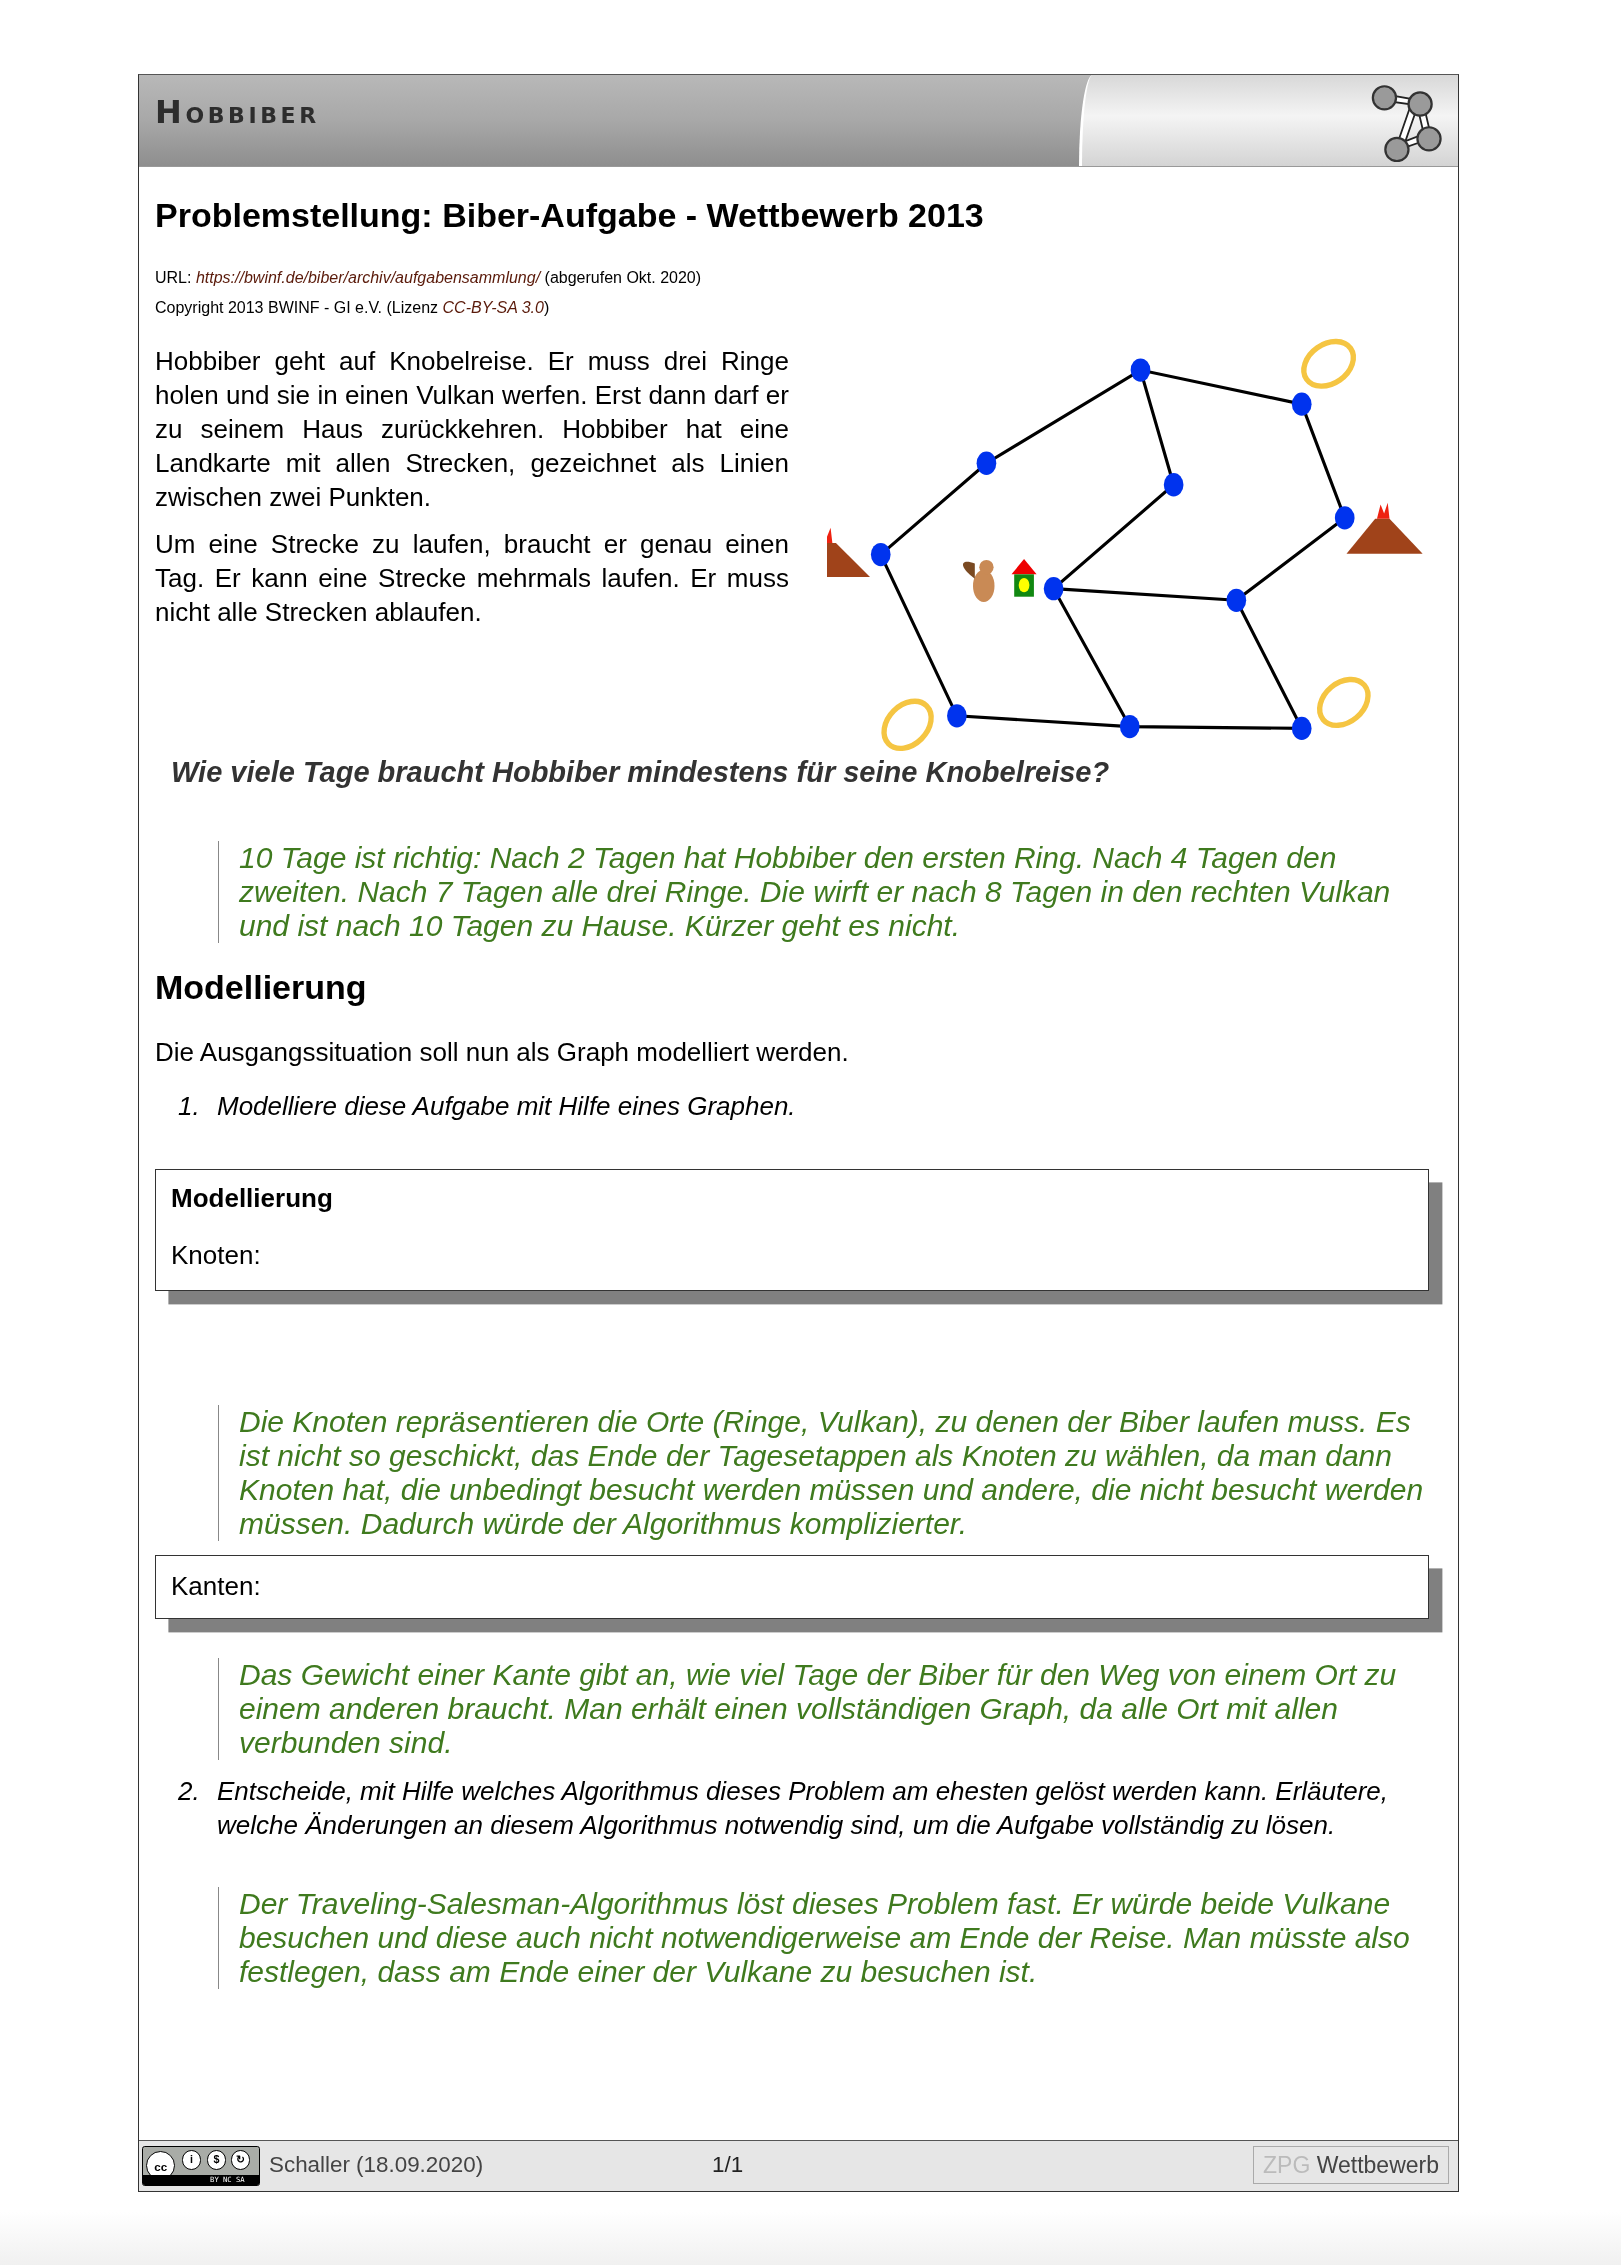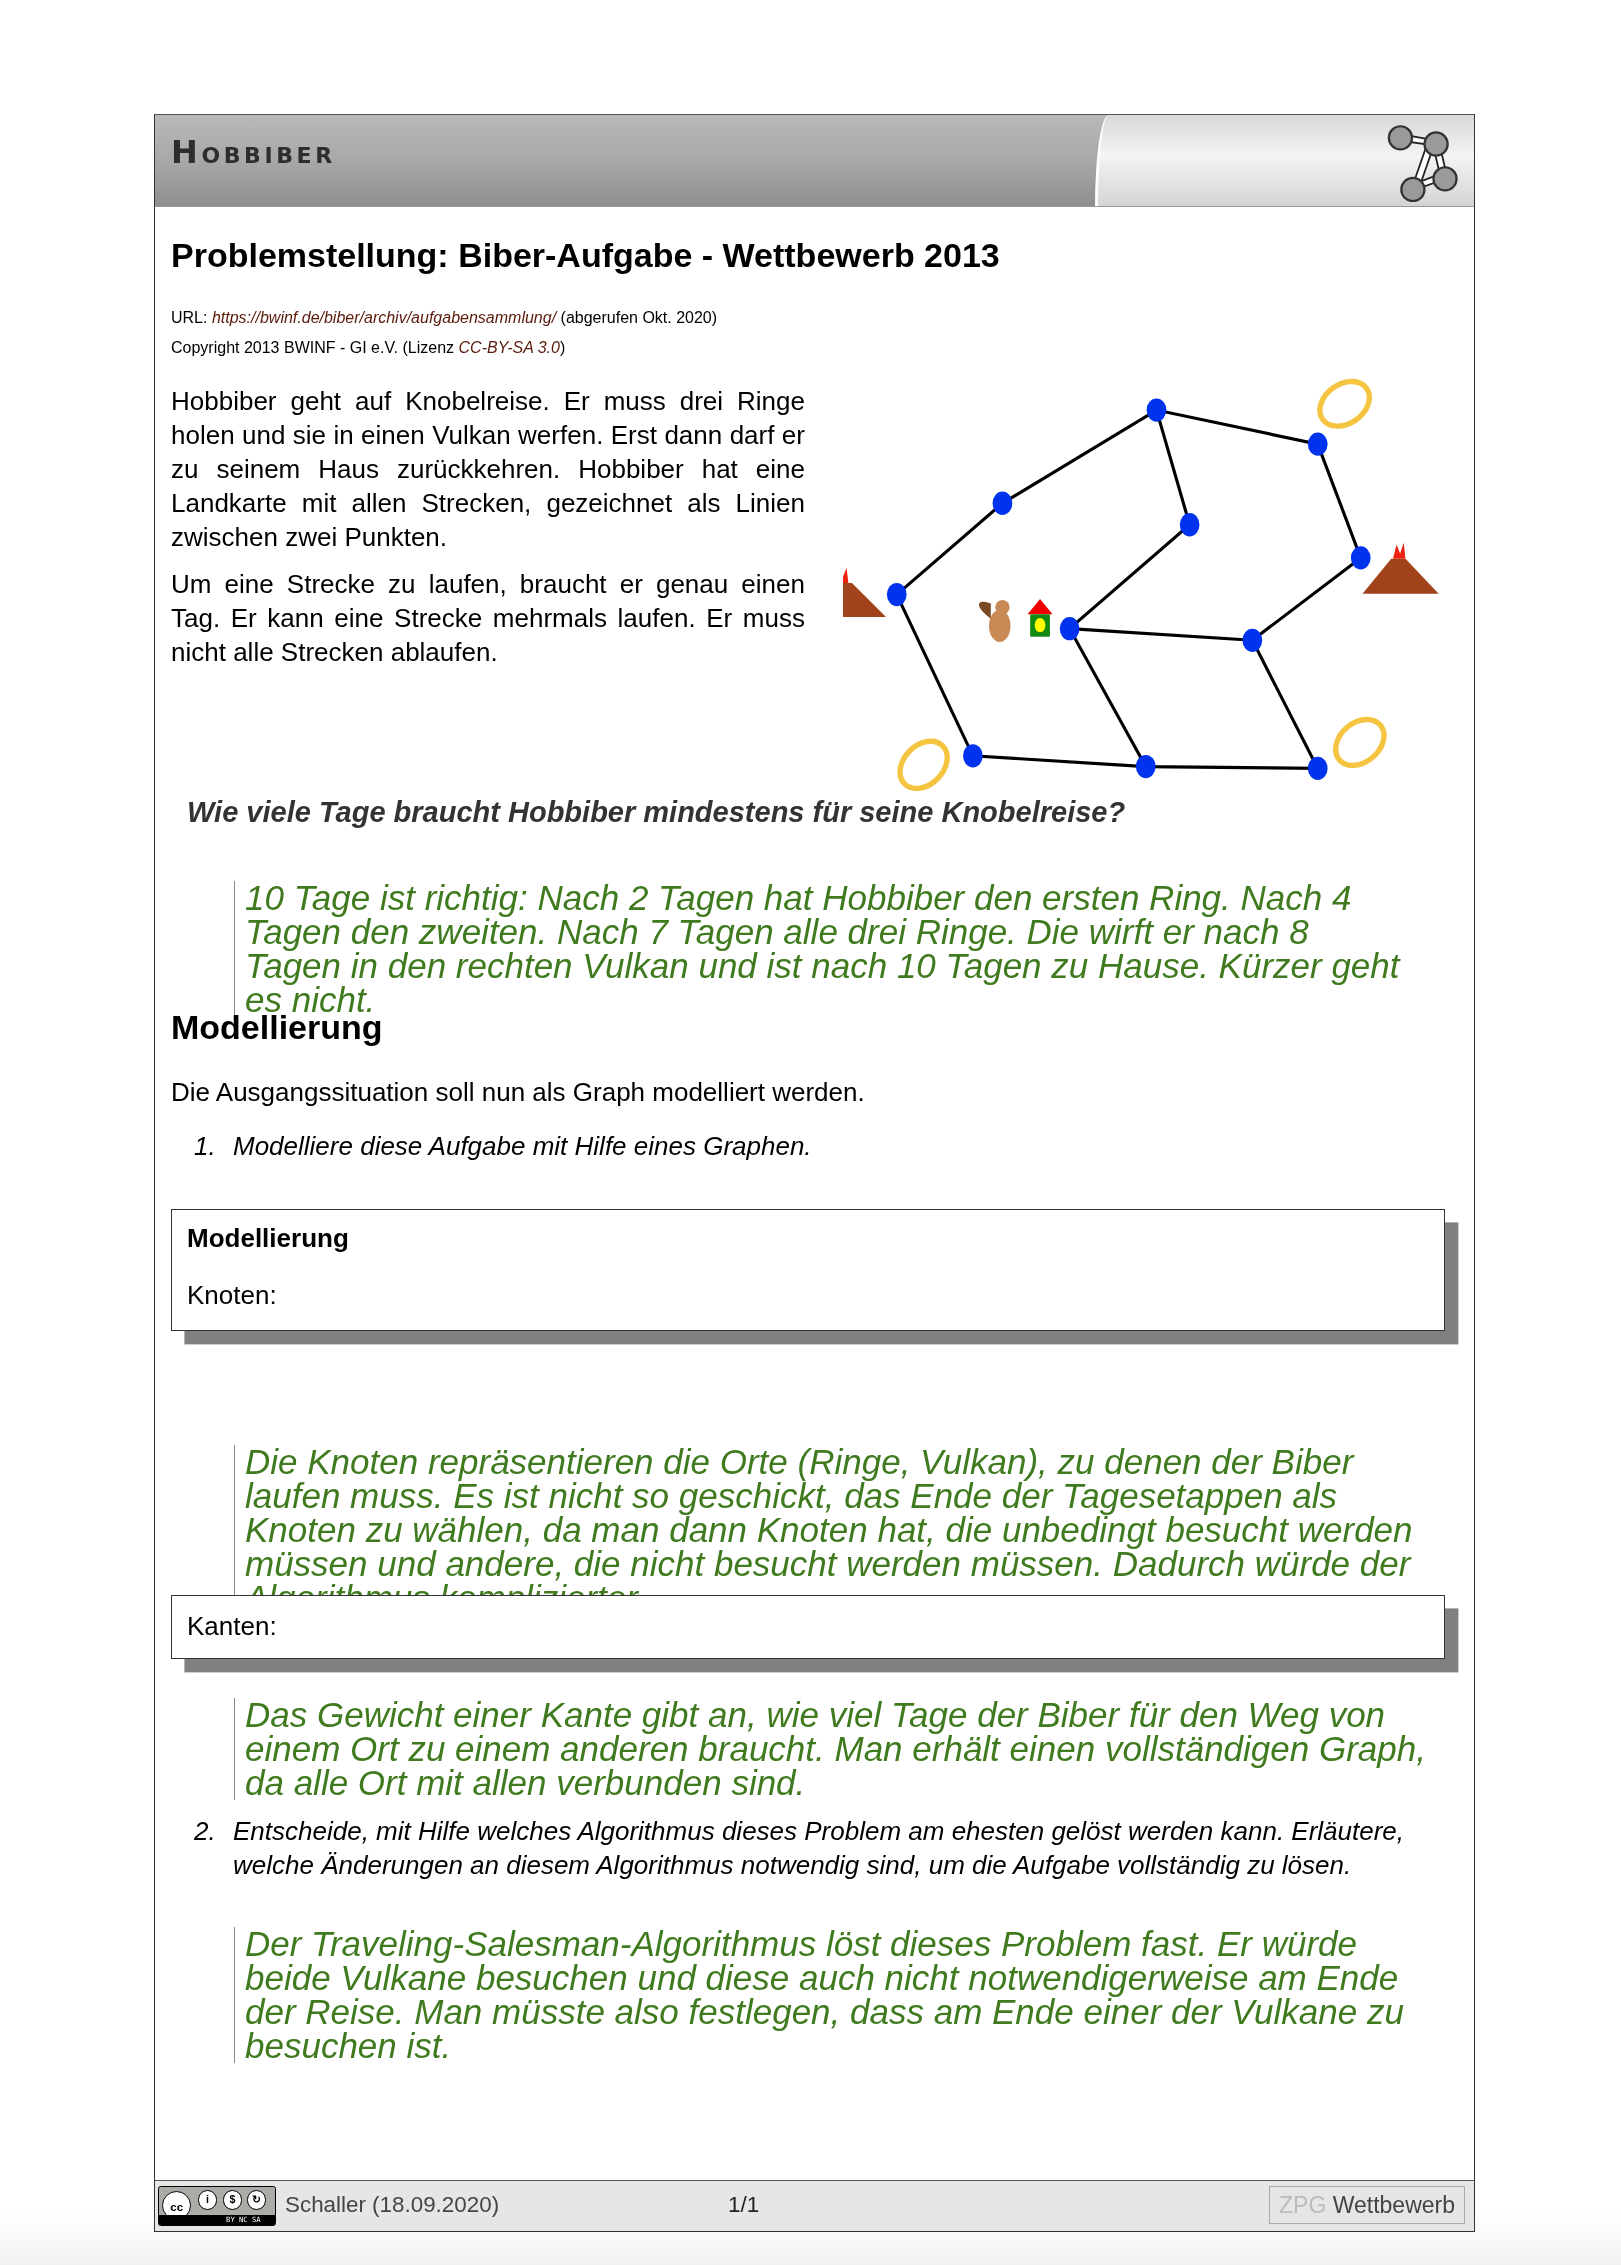--- a/index.html
+++ b/index.html
@@ -1,31 +1,31 @@
 <!DOCTYPE html>
 <html style="font-size:14.3px"><head>
 <meta charset="utf-8">
 <style>
   html, body { margin:0; padding:0; }
   body { width:1621px; height:2266px; background:#ffffff; position:relative; font-family:"Liberation Sans", sans-serif; color:#000; overflow:hidden; }
   .bottom-fade { position:absolute; left:0; right:0; top:2212px; height:54px; background:linear-gradient(#ffffff,#f0f0f0); }
-  .page { position:absolute; left:154px; top:74px; width:1321px; height:2118px; border:1.8px solid #333; border-top:0.9px solid #555; background:#fff; box-sizing:border-box;margin-top:40px; }
+  .page { position:absolute; left:138px; top:74px; width:1321px; height:2118px; border:1.8px solid #333; border-top:0.9px solid #555; background:#fff; box-sizing:border-box; }
   .header { position:absolute; left:0; top:0; width:100%; height:91px; background:linear-gradient(#b8b8b8 0%, #a8a8a8 50%, #8e8e8e 100%); border-bottom:0.9px solid #999; overflow:hidden; }
   .header-right { position:absolute; right:0; top:0; width:376px; height:91px; background:linear-gradient(#d8d8d8 0%, #f4f4f4 45%, #d4d4d4 100%); border-left:3.6px solid #fff; border-top-left-radius:27px 179px; }
   .header-title { position:absolute; left:16px; top:18px; font-family:"DejaVu Sans", sans-serif; font-weight:bold; font-size:32px; letter-spacing:3.6px; color:#2d2d2d; font-variant:small-caps; }
   .logo { position:absolute; right:9px; top:4.5px; }
   .content { position:absolute; left:16px; top:0; width:1272px; }
   .h1 { position:absolute; left:0; top:121px; font-size:34px; font-weight:bold; }
   .meta { position:absolute; left:0; top:188px; font-size:16px; line-height:29.6px; }
   .meta .link { color:#5a1a0a; font-style:italic; }
   .intro { position:absolute; left:0; top:269px; width:634px; font-size:26px; line-height:34px; text-align:justify; }
   .intro p { margin:0 0 12.5px 0; }
   .graph { position:absolute; left:672px; top:251px; }
   .task { position:absolute; left:16px; top:678px; font-size:29px; font-weight:bold; font-style:italic; color:#333; line-height:38px; }
-  .answer { position:absolute; left:63px; border-left:0.9px solid #888; padding-left:10px; font-size:35px; font-style:italic; color:#3f7a1e; line-height:34px; }
+  .answer { position:absolute; left:63px; border-left:0.9px solid #888; padding-left:20px; font-size:30px; font-style:italic; color:#3f7a1e; line-height:34px; }
   .h2 { position:absolute; left:0; top:893px; font-size:34px; font-weight:bold; }
   .para { position:absolute; left:0; font-size:26px; }
   .item { position:absolute; left:23px; font-size:26px; font-style:italic; line-height:34px; }
   .item .num { position:absolute; left:0; top:0; }
   .item .txt { position:absolute; left:39px; top:0; width:1200px; }
   .box { position:absolute; left:0; width:1274px; border:0.9px solid #333; background:#fff; box-shadow:13.4px 13.4px 0 #808080; box-sizing:border-box; }
   .box-title { position:absolute; left:15px; top:13.4px; font-size:26px; font-weight:bold; }
   .box-label { position:absolute; left:15px; font-size:26px; }
   .footer { position:absolute; left:0; bottom:0; width:100%; height:51px; background:#e6e6e6; border-top:1.8px solid #555; box-sizing:border-box; }
   .cc-badge { position:absolute; left:2.7px; top:5.4px; width:116px; height:38px; background:#a9aca7; border:0.9px solid #000; border-radius:2.7px; overflow:hidden; }

